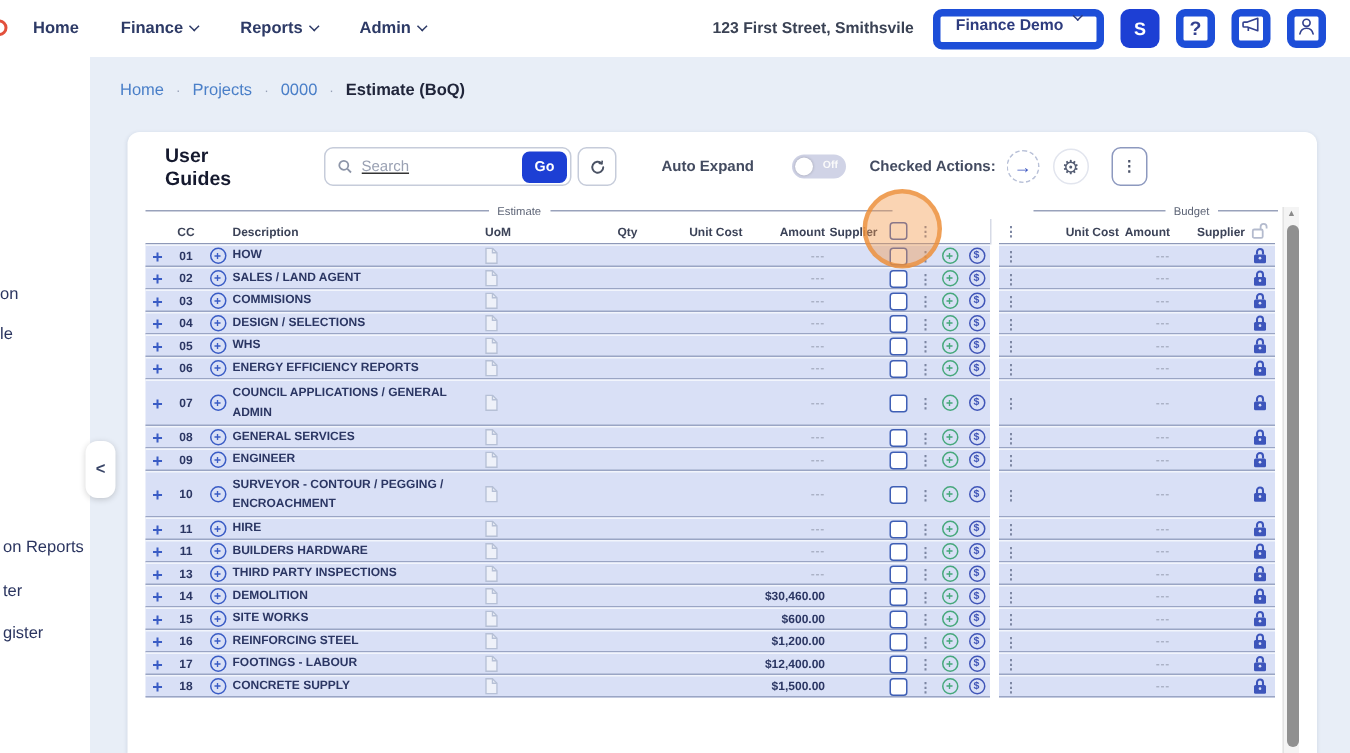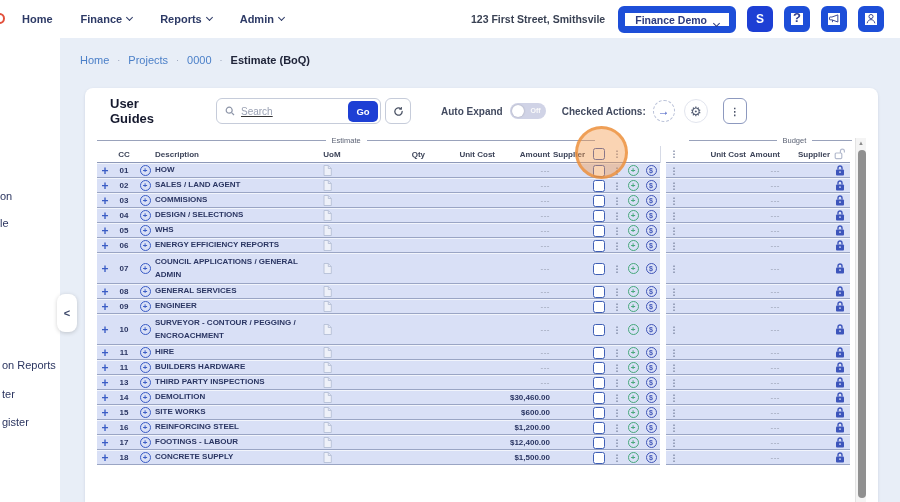--- a/index.html
+++ b/index.html
@@ -6,21 +6,21 @@
   html,body { width:900px; height:502px; overflow:hidden; font-family:"Liberation Sans",sans-serif; background:#e8eef7; }
 
   
   .topnav { position:absolute; top:0; left:0; width:900px; height:38px; background:#fff; display:flex; align-items:center; z-index:10; }
   .logo-sliver { position:absolute; left:-6px; top:13px; width:11px; height:11px; border:2.5px solid #e2503c; border-radius:50%; }
   .nav-items { display:flex; gap:28px; margin-left:22px; }
   .nav-item { font-size:11px; color:#2d3a66; font-weight:600; display:flex; align-items:center; gap:5px; cursor:pointer; }
   .chev { width:5px; height:5px; border-right:1.4px solid currentColor; border-bottom:1.4px solid currentColor; transform:rotate(45deg); margin-top:-3px; display:inline-block; }
   .topnav-right { margin-left:auto; display:flex; align-items:center; gap:11px; margin-right:16px; }
   .address { font-size:10.5px; color:#3a4254; font-weight:600; margin-right:2px; }
-  .btn-outline { border:7px solid #1d4ed8; border-radius:6px; background:#fff; display:flex; align-items:flex-end; justify-content:center; cursor:pointer; }
+  .btn-outline { border:5px solid #1d4ed8; border-radius:6px; background:#fff; display:flex; align-items:flex-start; justify-content:center; cursor:pointer; }
   .company-btn { height:27px; padding:0 10px; font-size:10.5px; color:#2e3c7e; font-weight:600; gap:7px; }
   .icon-btn { width:26px; height:26px; font-size:13px; color:#33418f; font-weight:bold; }
   .avatar-btn { width:26px; height:26px; background:#1d3fd4; color:#fff; border-radius:6px; font-weight:bold; font-size:12px; display:flex; align-items:center; justify-content:center; cursor:pointer; }
 
   
   .sidebar { position:absolute; top:38px; left:0; width:60px; height:464px; background:#fff; }
   .clipped-item { position:absolute; font-size:11px; color:#2b3560; white-space:nowrap; }
   .collapse-tab { position:absolute; left:57px; top:294px; width:20px; height:38px; background:#fff; border-radius:8px; box-shadow:0 1px 4px rgba(0,0,0,.18); display:flex; align-items:center; justify-content:center; font-size:11px; color:#3a4668; font-weight:bold; cursor:pointer; z-index:6; }
 
   
@@ -34,21 +34,21 @@
 
   
   .toolbar { position:absolute; left:25px; top:8px; right:12px; height:30px; display:flex; align-items:center; }
   .tb-title { font-size:13px; font-weight:bold; color:#15192e; width:70px; }
   .search-box { margin-left:36px; width:165px; height:26px; border:1px solid #c6ccda; border-radius:6px; display:flex; align-items:center; padding:0 2px 0 8px; gap:6px; background:#fff; }
   .search-input { border:none; outline:none; flex:1; font-size:10px; color:#333; min-width:10px; font-family:"Liberation Sans",sans-serif;text-decoration:underline; }
   .search-input::placeholder { color:#9aa1b3; }
   .go-btn { width:30px; height:21px; background:#1d3fd4; color:#fff; border:none; border-radius:5px; font-size:9.5px; font-weight:bold; cursor:pointer; font-family:"Liberation Sans",sans-serif; }
   .company-select { margin-left:10px; width:128px; height:26px; border:1px solid #c6ccda; border-radius:6px; display:flex; align-items:center; justify-content:space-between; padding:0 9px; font-size:10px; color:#9aa1b3; background:#fff; cursor:pointer; }
   .refresh-btn { margin-left:4px; width:26px; height:26px; border:1px solid #c6ccda; border-radius:6px; background:#fff; display:flex; align-items:center; justify-content:center; cursor:pointer; }
-  .auto-expand { margin-left:30px; display:flex; align-items:center; gap:7px; font-size:10px; color:#434b60; font-weight:600;text-align:right; }
+  .auto-expand { margin-left:30px; display:flex; align-items:center; gap:25px; font-size:10px; color:#434b60; font-weight:600;text-align:right; }
   .toggle { width:36px; height:16px; background:#d0d3e6; border-radius:8px; position:relative; cursor:pointer; }
   .toggle-knob { position:absolute; left:2px; top:2px; width:12px; height:12px; background:#fff; border-radius:50%; box-shadow:0 0 2px rgba(0,0,0,.25); }
   .toggle-label { position:absolute; right:5px; top:4px; font-size:7px; color:#fafafa; font-weight:bold; }
   .checked-actions { margin-left:16px; display:flex; align-items:center; gap:7px; font-size:10px; color:#434b60; font-weight:600; }
   .arrow-btn { width:22px; height:22px; border:1px dashed #b9c1d8; border-radius:50%; display:flex; align-items:center; justify-content:center; color:#3b55c0; font-size:12px; background:#fff; cursor:pointer; }
   .gear-btn { width:24px; height:24px; border:1px solid #e2e5ee; border-radius:50%; margin-left:9px; display:flex; align-items:center; justify-content:center; font-size:13px; color:#555e74; background:#fff; cursor:pointer; }
   .kebab-btn { width:24px; height:26px; border:1px solid #8d99bf; border-radius:6px; margin-left:15px; display:flex; align-items:center; justify-content:center; color:#4a5268; font-weight:bold; background:#fff; cursor:pointer; font-size:10px; }
 
   
   .tablewrap { position:absolute; left:12px; top:46px; width:755px; }

